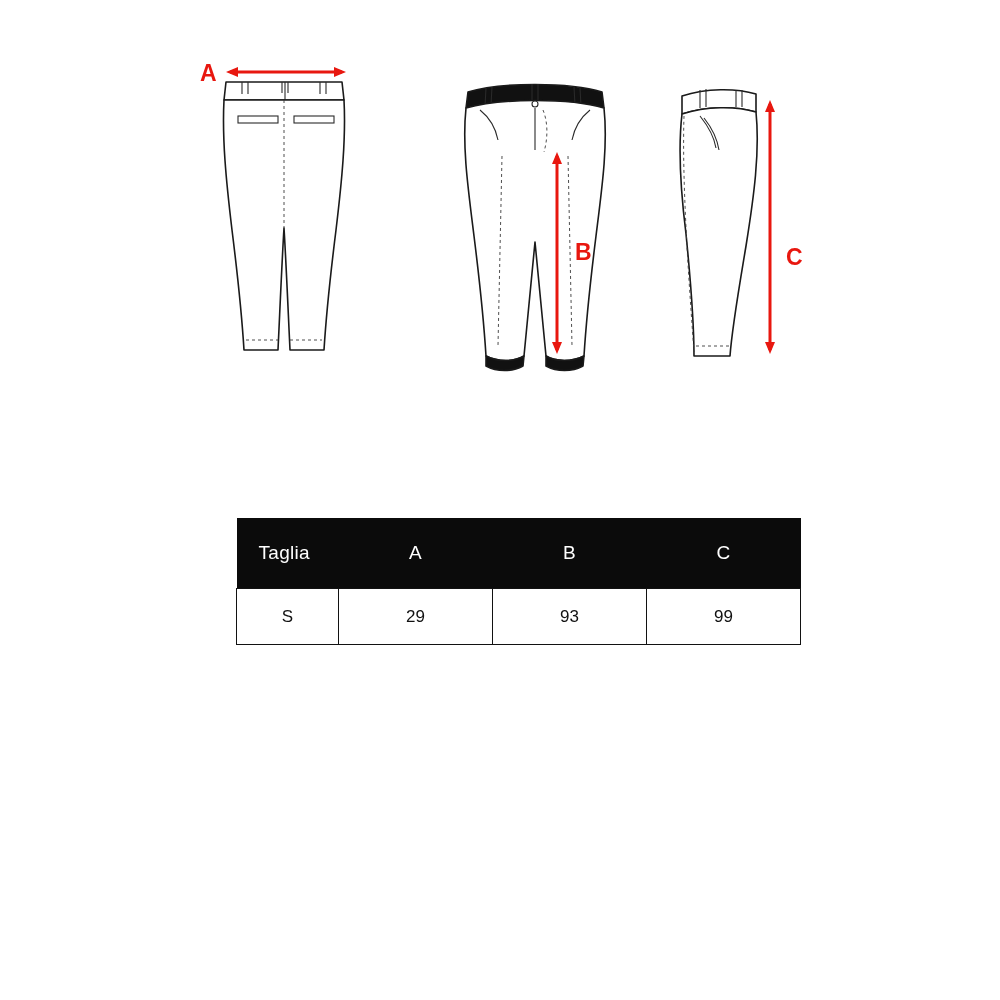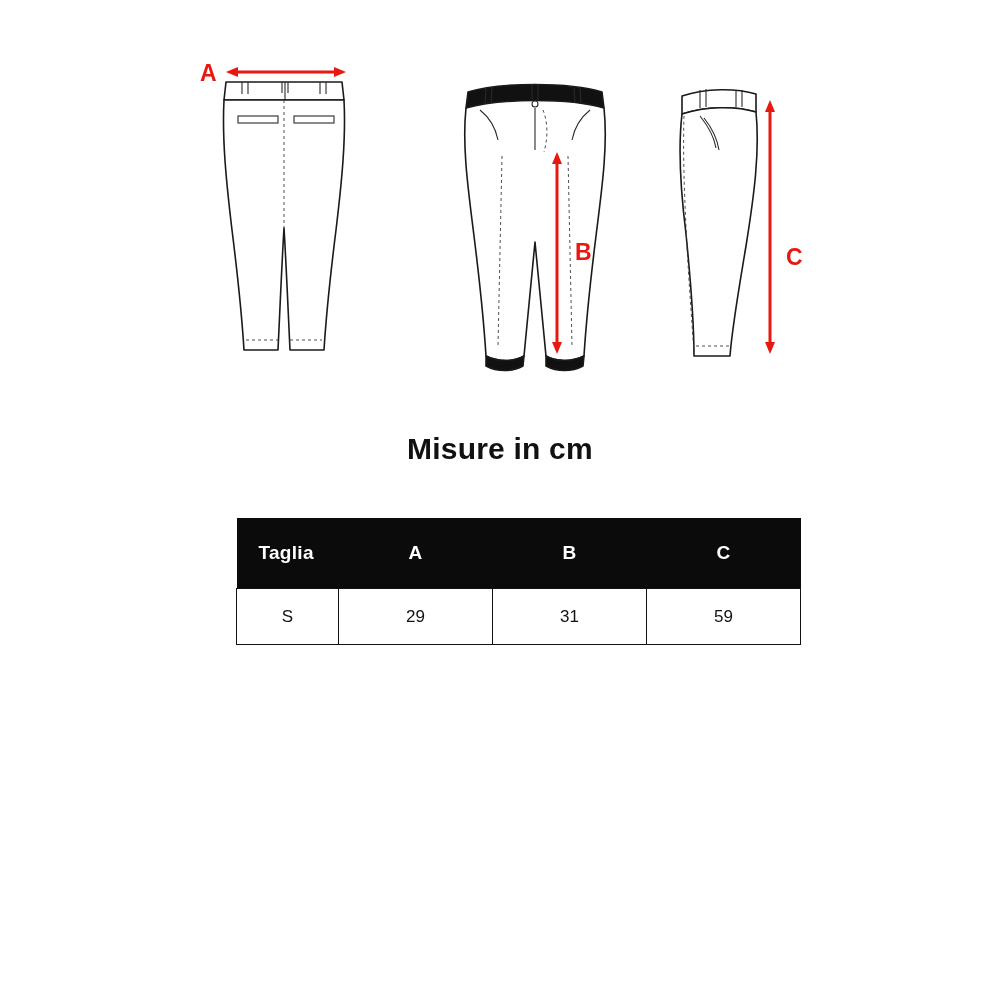--- a/index.html
+++ b/index.html
@@ -54,21 +54,21 @@
   }
   table.size-table {
     border-collapse: collapse;
     width: 100%;
     table-layout: fixed;
   }
   table.size-table thead th {
     background: #0b0b0b;
     color: #ffffff;
     font-size: 19px;
-    font-weight: bold;
+    font-weight: normal;
     height: 68px;
     text-align: center;
     border: none;
     letter-spacing: 0.3px;
   }
   table.size-table thead th:first-child {
     text-align: left;
     padding-left: 22px;
   }
   table.size-table tbody td {
@@ -178,21 +178,20 @@
 
         <path class="red" d="M110 44 L110 290"></path>
         <path class="redf" d="M110 40 L105 52 L115 52 Z"></path>
         <path class="redf" d="M110 294 L105 282 L115 282 Z"></path>
         <text class="lbl" x="126" y="205">C</text>
       </svg>
     </div>
 
   </div>
 
-  <div class="caption">Misure in cm</div>
 
   <div class="table-wrap">
     <table class="size-table">
       <colgroup>
         <col class="col-size">
           <col class="col-m">
           <col class="col-m">
           <col class="col-m">
       </colgroup>
       <thead>
@@ -200,20 +199,20 @@
           <th>Taglia</th>
           <th>A</th>
           <th>B</th>
           <th>C</th>
         </tr>
       </thead>
       <tbody>
         <tr>
           <td>S</td>
           <td>29</td>
-          <td>31</td>
-          <td>59</td>
+          <td>93</td>
+          <td>99</td>
         </tr>
       </tbody>
     </table>
   </div>
 
 </div>
 
 </body></html>

